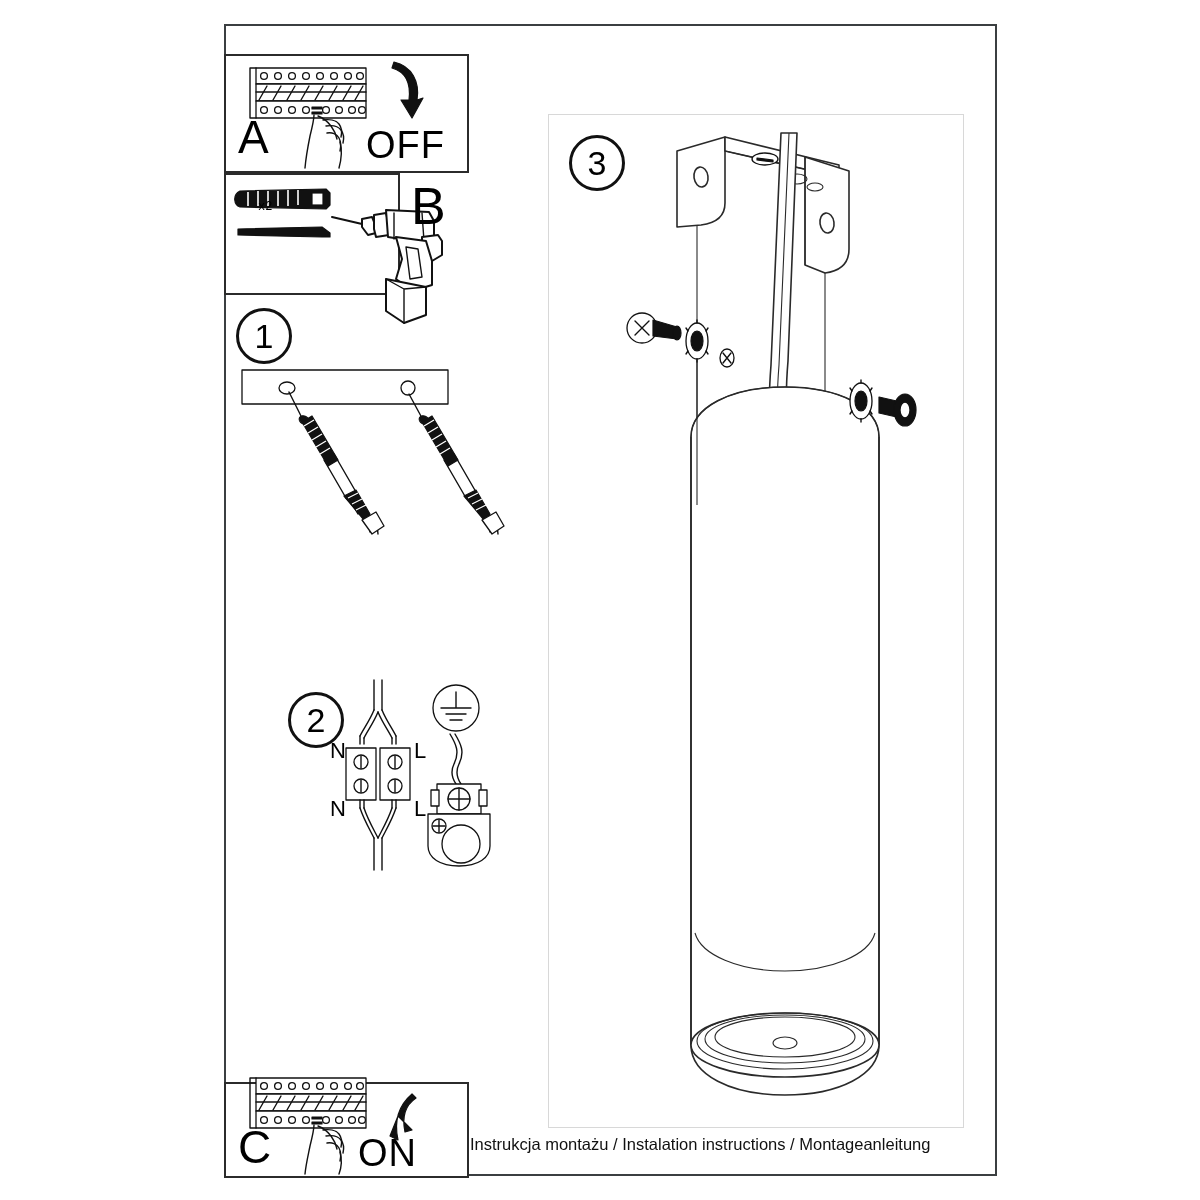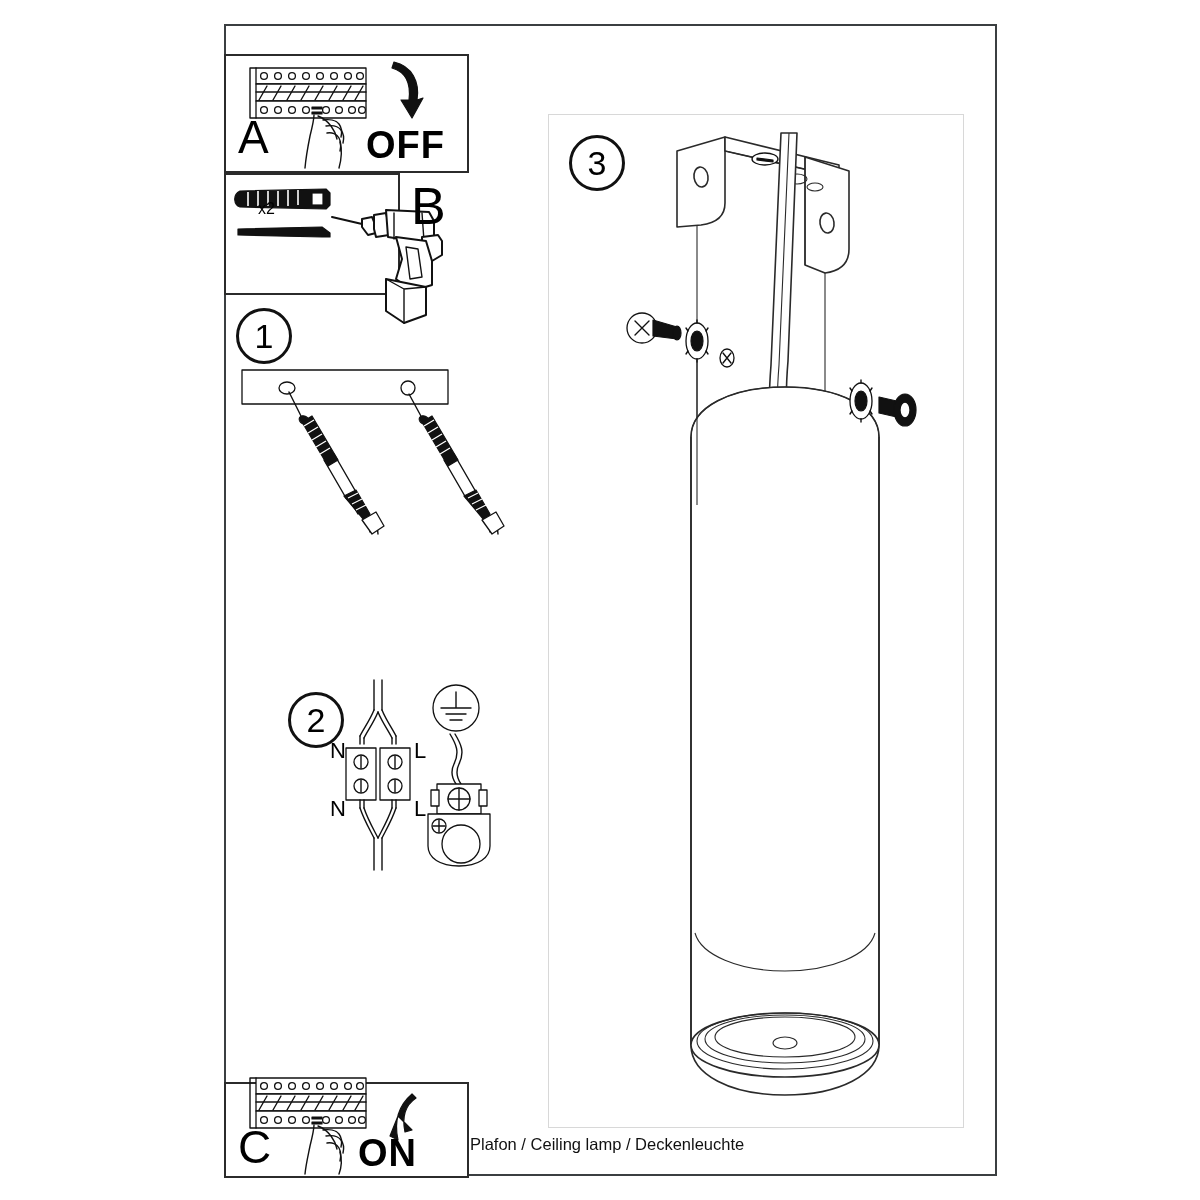--- a/index.html
+++ b/index.html
@@ -6,30 +6,30 @@
   body{width:1200px;height:1200px;overflow:hidden;font-family:"Liberation Sans",sans-serif;color:#000;}
   #page{position:relative;width:1200px;height:1200px;background:#fff;}
 
   
   .page-frame{position:absolute;left:224px;top:24px;width:773px;height:1152px;border:2px solid #3b3f41;box-sizing:border-box;}
 
   .panel{position:absolute;box-sizing:border-box;border:2px solid #2b2b2b;background:#fff;}
   .panel-light{position:absolute;box-sizing:border-box;border:1.5px solid #d8d8d8;background:#fff;}
 
   .big-letter{position:absolute;font-size:46px;font-weight:400;line-height:1;font-family:"Liberation Sans",sans-serif;}
-  .word{position:absolute;font-size:38px;font-weight:700;letter-spacing:1px;font-family:"Liberation Sans",sans-serif;}
+  .word{position:absolute;font-size:38px;font-weight:400;letter-spacing:1px;font-family:"Liberation Sans",sans-serif;}
 
   .stepnum{position:absolute;width:50px;height:50px;border:3px solid #111;border-radius:50%;
            display:flex;align-items:center;justify-content:center;font-size:34px;line-height:1;background:#fff;}
 
   .nl{position:absolute;font-size:22px;font-family:"Liberation Sans",sans-serif;}
 
   .caption{position:absolute;font-size:16.5px;line-height:25px;font-family:"Liberation Sans",sans-serif;color:#111;}
 
-  .xlabel{position:absolute;font-size:16px;font-family:Liberation Sans, sans-serif;}
+  .xlabel{position:absolute;font-size:12px;font-family:Liberation Mono, monospace;}
 
   svg{display:block;overflow:visible;}
   .ln{fill:none;stroke:#111;stroke-width:2;stroke-linecap:round;stroke-linejoin:round;}
   .ln-thin{fill:none;stroke:#111;stroke-width:1.4;stroke-linecap:round;stroke-linejoin:round;}
   .fillw{fill:#fff;stroke:#111;stroke-width:2;stroke-linejoin:round;}
   .fillw-thin{fill:#fff;stroke:#111;stroke-width:1.3;stroke-linejoin:round;}
   .fillk{fill:#111;stroke:#111;stroke-width:1.2;stroke-linejoin:round;}
   .lamp{fill:#fff;stroke:#2a2a2a;stroke-width:1.6;stroke-linejoin:round;}
   .lampthin{fill:none;stroke:#2a2a2a;stroke-width:1.1;}
 </style>
@@ -360,16 +360,16 @@
       </g>
       <g>
         <path class="fillk" d="M330 282 L352 287 L352 303 L330 298 Z"></path>
         <ellipse cx="356" cy="295" rx="11" ry="16" class="fillk"></ellipse>
         <ellipse cx="356" cy="295" rx="5" ry="8" class="fillw-thin"></ellipse>
       </g>
     </svg>
   </div>
 
   <div class="caption" style="left:470px;top:1132px;width:520px;">
-    <div>Plafon / Ceiling lamp / Deckenleuchte</div>
+    <div>Instrukcja montażu / Instalation instructions / Montageanleitung</div>
   </div>
 
 </div>
 
 </body></html>

